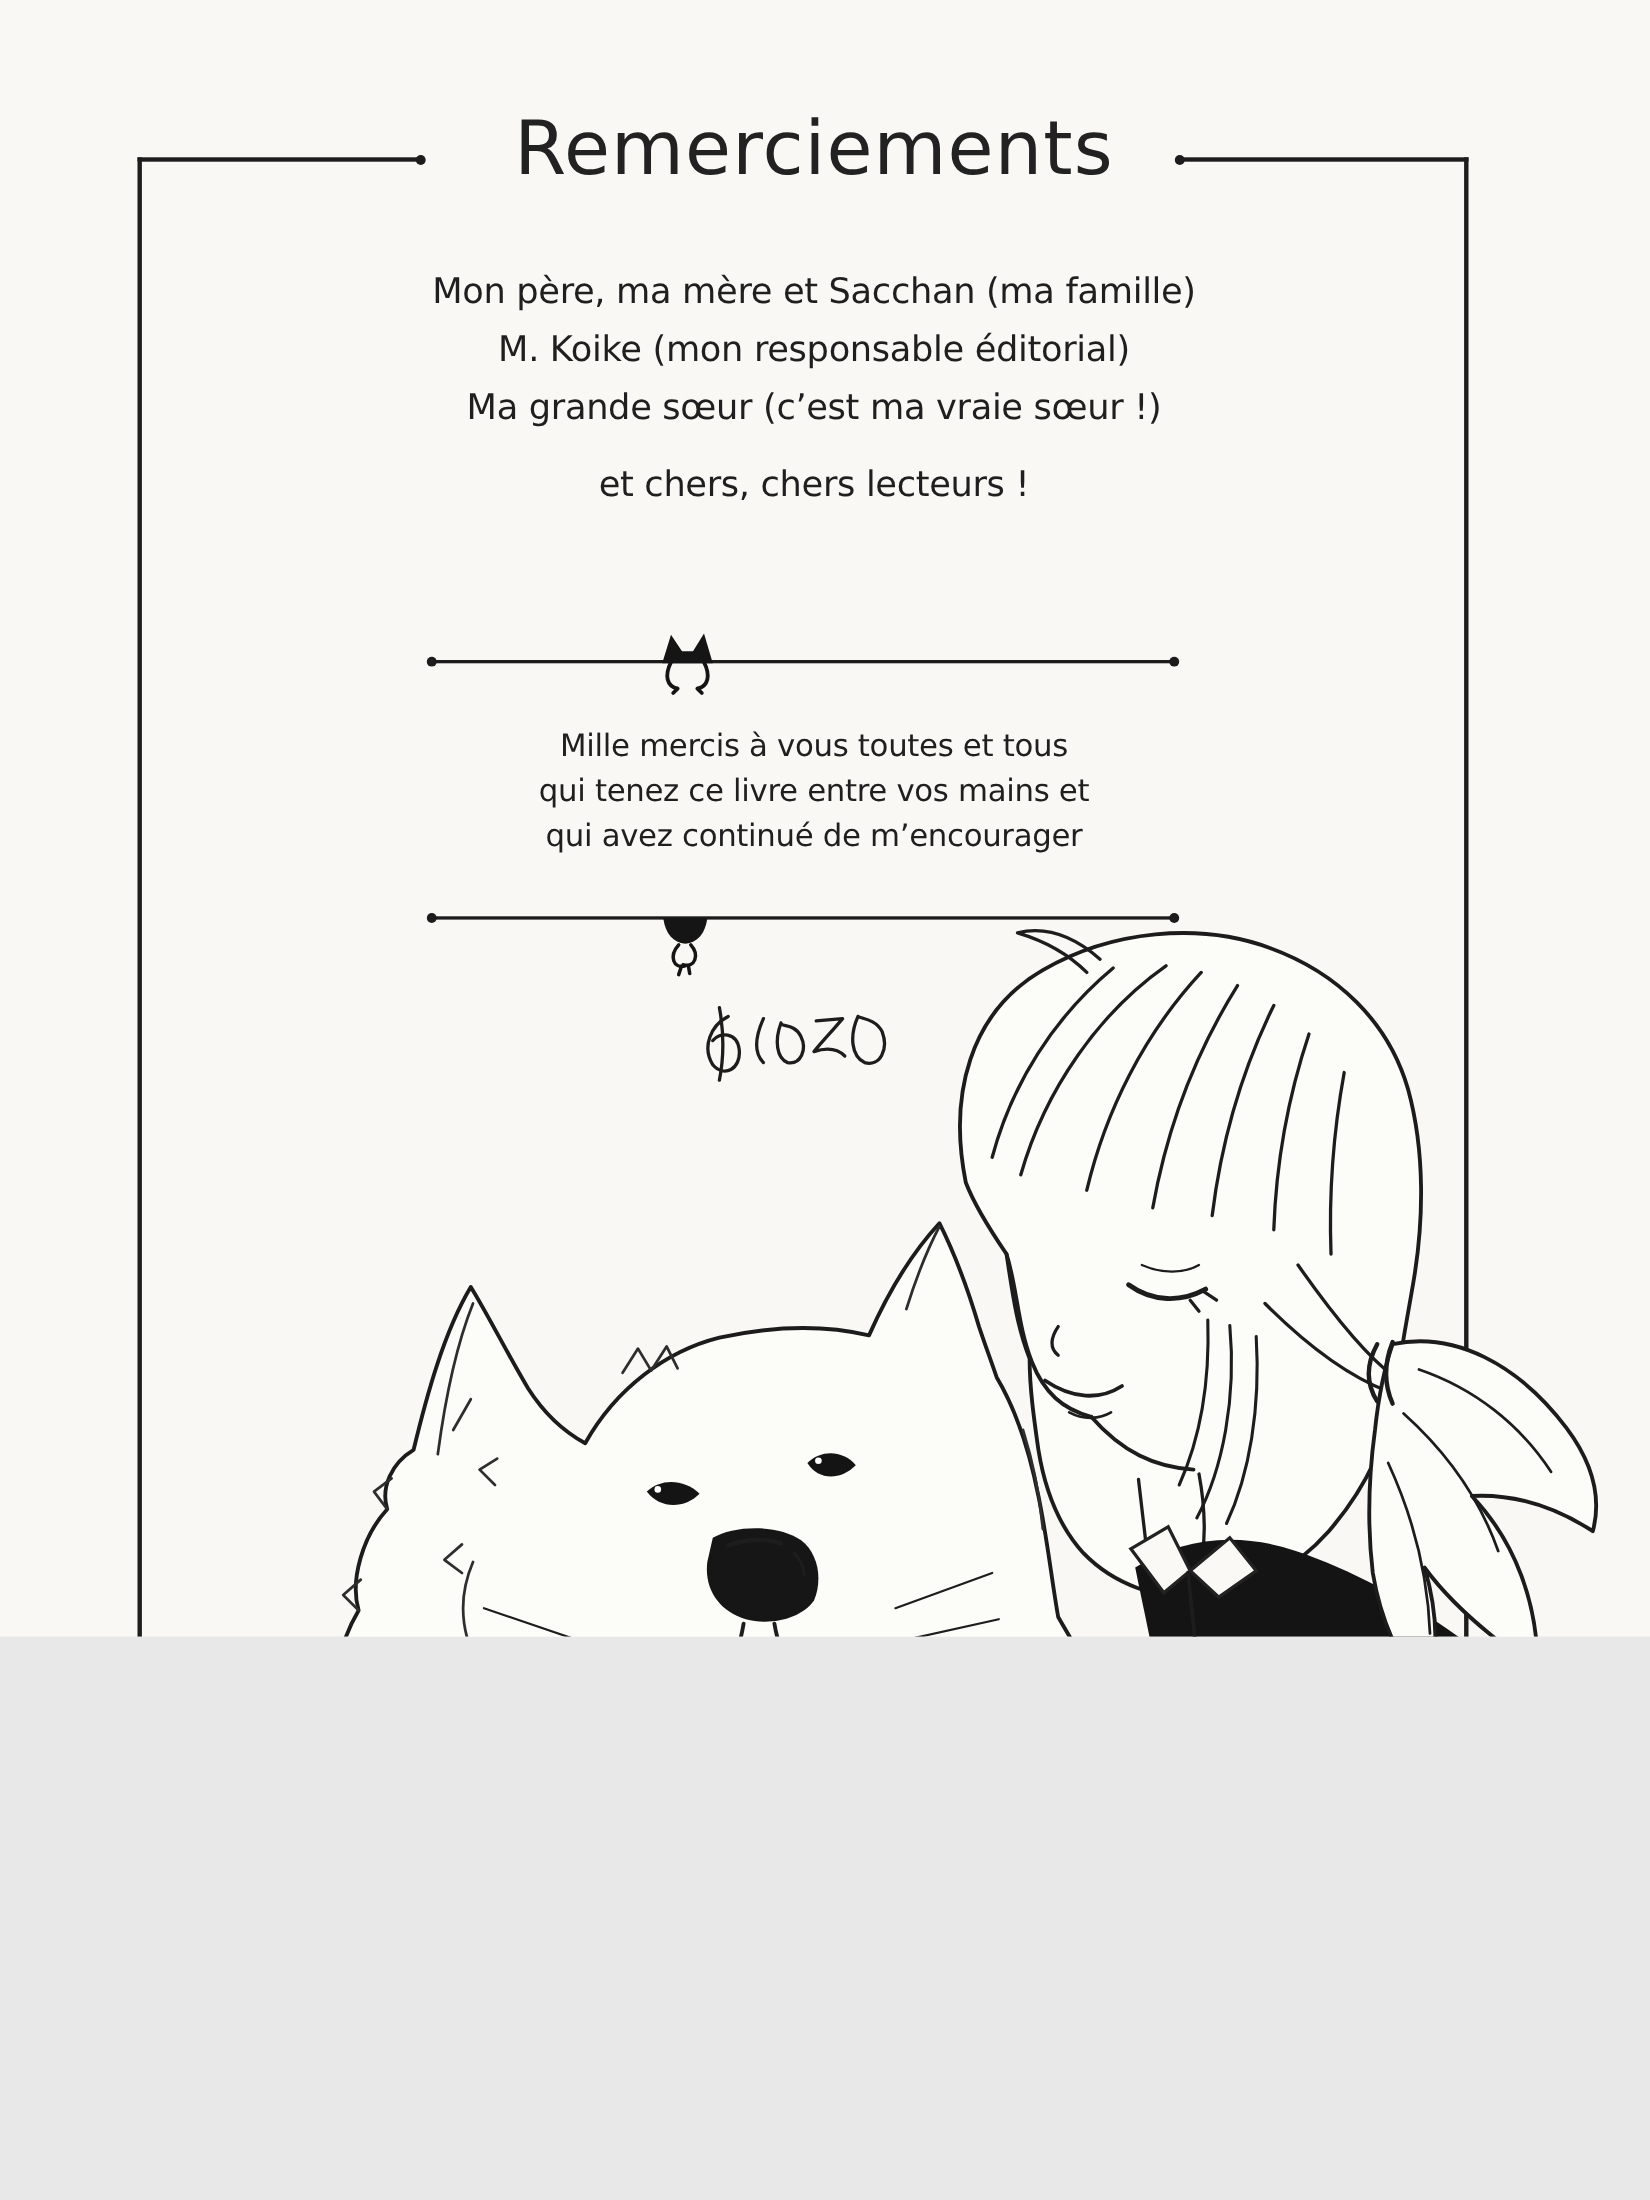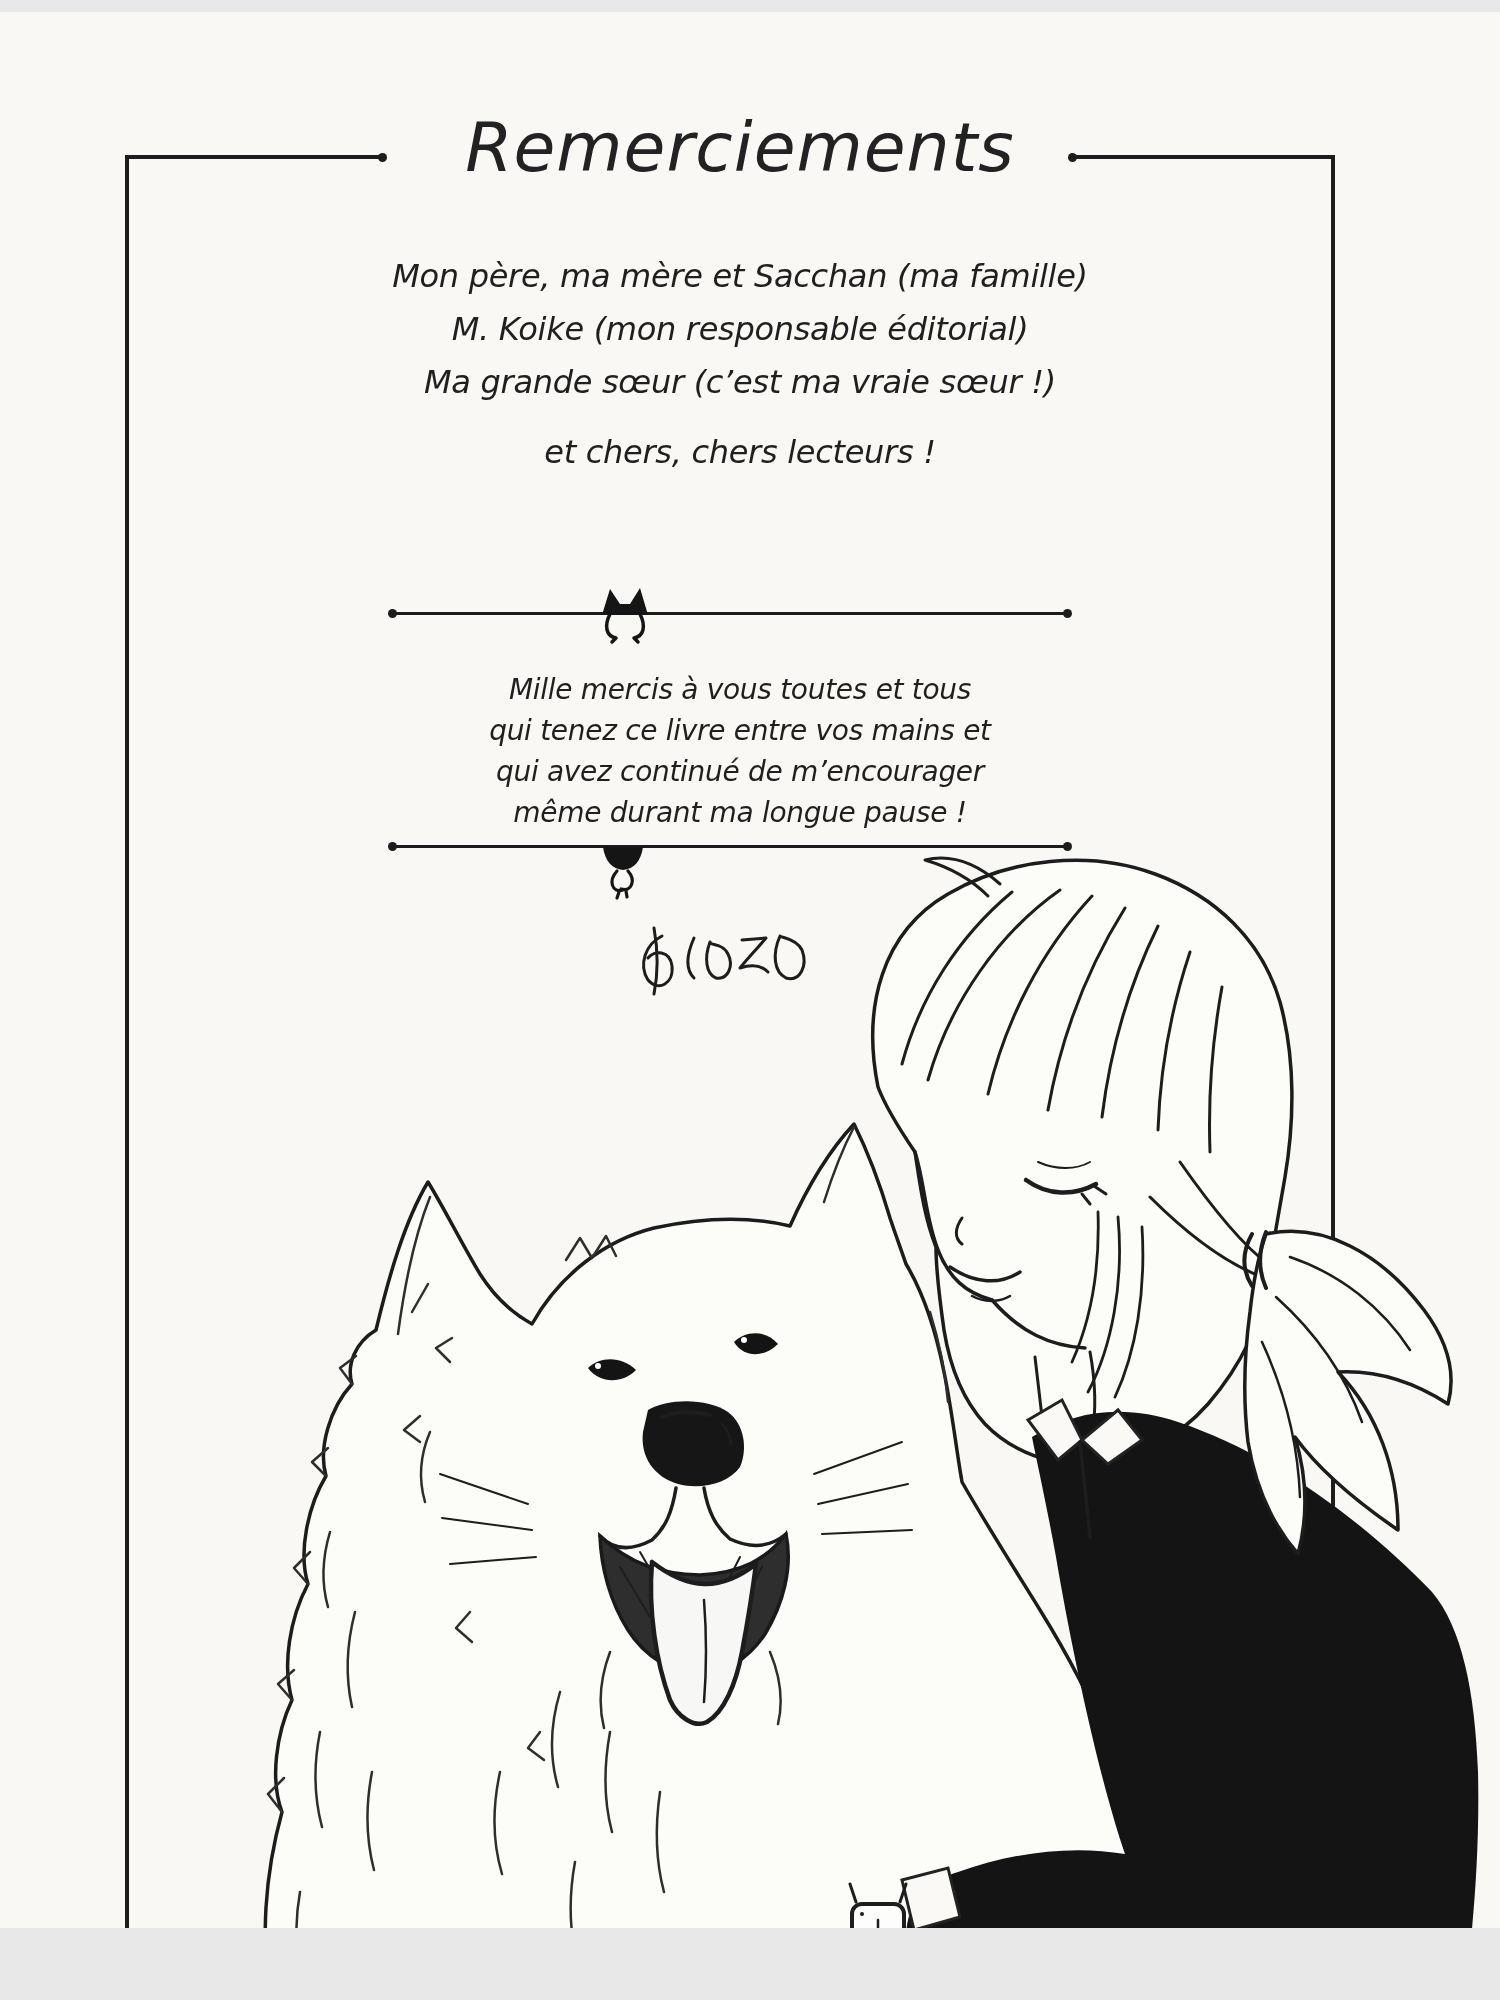--- a/index.html
+++ b/index.html
@@ -1,19 +1,19 @@
 <!DOCTYPE html>
 <html><head>
 <meta charset="utf-8">
 <style>
   html,body{margin:0;padding:0;background:#e8e8e8;}
   .page{
-    position:relative;width:1500px;height:1916px;margin:12px auto;
+    position:relative;width:1500px;height:1488px;margin:0 auto;
     background:#f9f8f5;overflow:hidden;
-    font-family:"DejaVu Sans","Liberation Sans",sans-serif;color:#1f1f1f;font-style:italic;
+    font-family:"DejaVu Sans","Liberation Sans",sans-serif;color:#1f1f1f;
   }
   
   .frame-seg{position:absolute;background:#1d1d1d;}
   .frame-dot{position:absolute;width:9px;height:9px;border-radius:50%;background:#1d1d1d;}
   
   .title{
     position:absolute;top:96px;left:0;width:1480px;margin:0;
     text-align:center;font-size:68px;font-weight:400;letter-spacing:1px;color:#222;
   }
   .ack{position:absolute;top:238px;left:0;width:1480px;text-align:center;
@@ -65,21 +65,20 @@
     <svg class="peek-over" width="60" height="58" viewBox="0 0 60 58">
       <path d="M7,31 L15,5 L25,20 L35,20 L45,4 L53,31 Z" fill="#151515"></path>
       <path d="M15,30 C9,42 11,52 21,54 M21,54 L17,58 M45,30 C51,42 49,52 39,54 M39,54 L43,58" fill="none" stroke="#151515" stroke-width="3.5" stroke-linecap="round"></path>
     </svg>
   </div>
 
   <div class="message">
     <div>Mille mercis à vous toutes et tous</div>
     <div>qui tenez ce livre entre vos mains et</div>
     <div>qui avez continué de m’encourager</div>
-    <div>même durant ma longue pause !</div>
   </div>
 
   <div class="divider divider-2">
     <span class="dot dot-l"></span>
     <span class="dot dot-r"></span>
     <svg class="peek-under" width="56" height="52" viewBox="0 0 56 52">
       <path d="M8,0 C10,14 17,22 28,23 C39,22 46,14 48,0 Z" fill="#151515"></path>
       <path d="M22,24 C13,34 17,46 28,43 M33,24 C41,33 37,45 26,42 M24,45 L22,51 M31,44 L32,50" fill="none" stroke="#151515" stroke-width="3.2" stroke-linecap="round"></path>
     </svg>
   </div>

